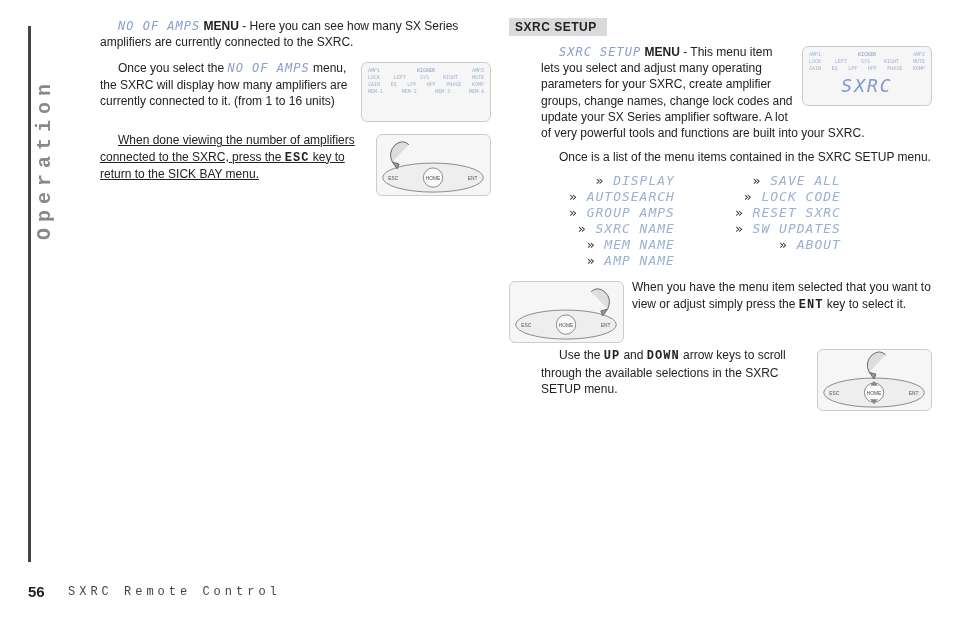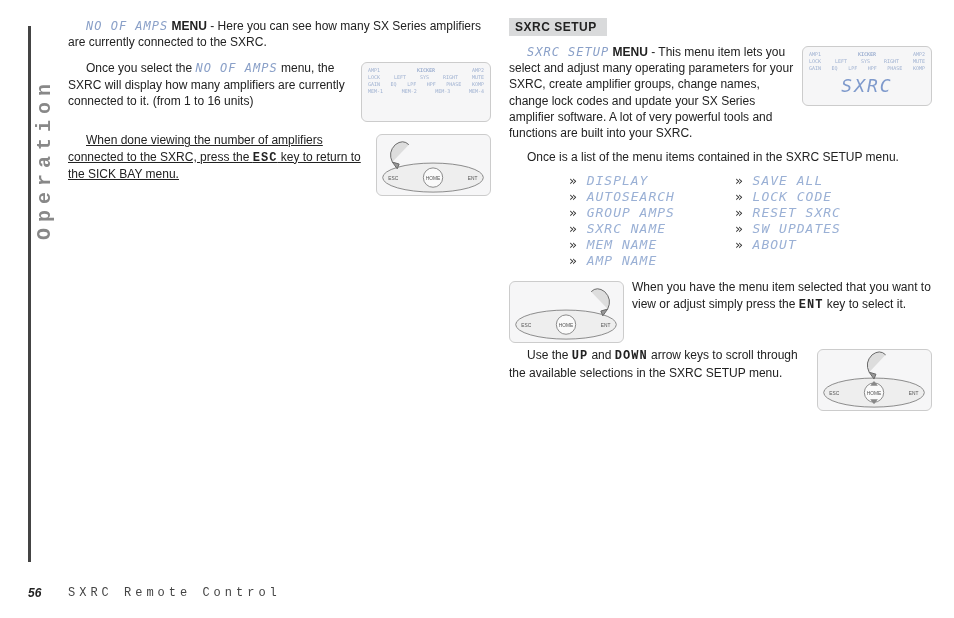--- a/index.html
+++ b/index.html
@@ -46,21 +46,21 @@
   right: 0;
   top: 0;
   bottom: 50px;
   display: flex;
   gap: 18px;
 }
 .col {
   flex: 1;
   min-width: 0;
 }
-.p { margin-bottom: 10px; line-height: 1.35; }
+.p { margin-bottom: 10px; line-height: 1.35; margin-left: 32px; }
 .indent { text-indent: 18px; }
 .bold { font-weight: 700; }
 .lcd {
   font-family: "Lucida Console", monospace;
   font-style: italic;
   color: #8aa0c8;
   letter-spacing: 1px;
 }
 .lcd-big {
   font-size: 18px;
@@ -125,35 +125,35 @@
   margin: 4px 0 10px 60px;
 }
 .menu-list ul { list-style: none; }
 .menu-list li {
   font-family: "Lucida Console", monospace;
   font-style: italic;
   color: #9ab0d5;
   font-size: 13px;
   letter-spacing: 1px;
   margin-bottom: 1px;
+  text-align: right;
 }
 .menu-list li::before { content: "» "; color: #333; font-style: normal; }
 
 .footer {
   position: absolute;
   left: 0;
   right: 0;
   bottom: 0;
   display: flex;
   align-items: center;
 }
 .footer .pg {
   font-weight: 700;
-  font-size: 12px;
-  font-style: italic;
+  font-size: 15px;
   width: 40px;
 }
 .footer .ftitle {
   flex: 1;
   text-align: left;
   font-family: "Courier New", monospace;
   letter-spacing: 4px;
   font-size: 12px;
   color: #444;
 }

